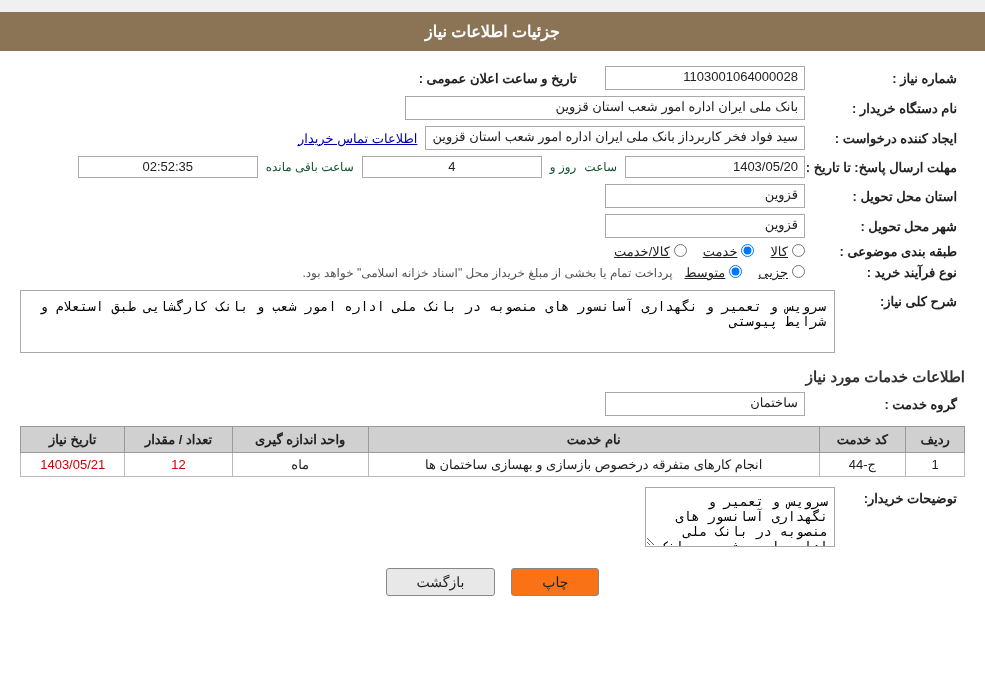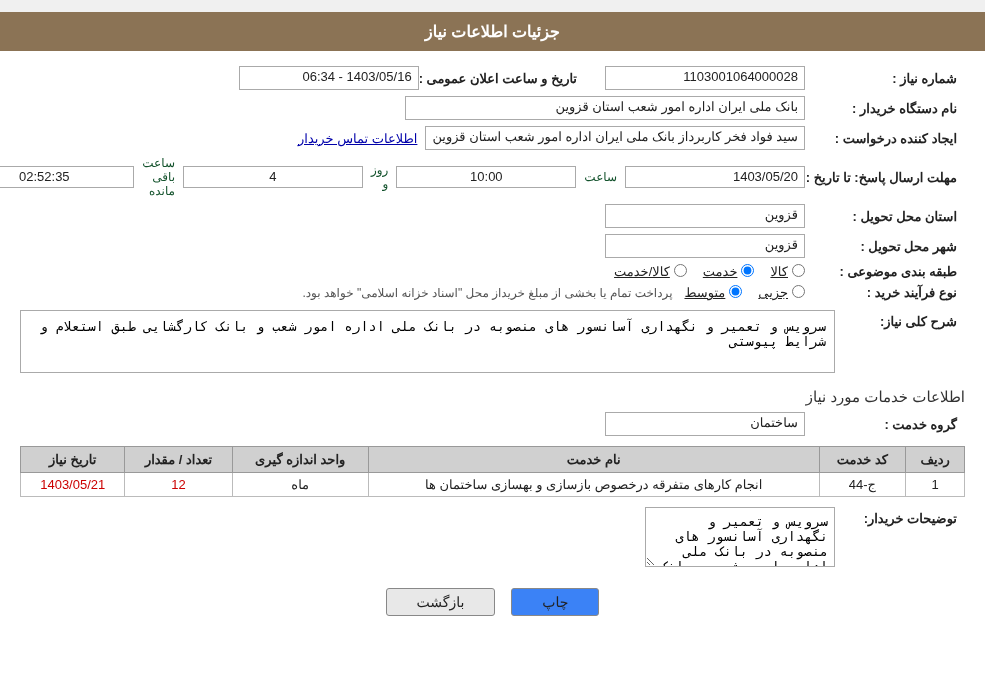--- a/index.html
+++ b/index.html
@@ -74,21 +74,21 @@
       align-items: center;
     }
     .radio-item {
       display: flex;
       align-items: flex-start;
       gap: 4px;
       text-decoration: underline;
     }
     .section-title {
       font-size: 15px;
-      font-weight: normal;
+      font-weight: bold;
       color: #333;
       margin: 12px 0 6px 0;
     }
     .description-box {
       border: 1px solid #aaa;
       background: #fff;
       padding: 8px;
       min-height: 60px;
       text-align: right;
       direction: rtl;
@@ -158,21 +158,21 @@
     .btn {
       padding: 5px 30px;
       border: 1px solid #888;
       border-radius: 3px;
       cursor: pointer;
       font-size: 14px;
       font-family: Tahoma, Arial, sans-serif;
       text-align: right;
     }
     .btn-print {
-      background: #3b82f6;
+      background: #f97316;
       color: #222;
     }
     .btn-back {
       background: #e8e8e8;
       color: #222;
     }
     .small-input {
       width: 60px;
       border: 1px solid #aaa;
       height: 22px;
@@ -209,42 +209,40 @@
     <span>جزئیات اطلاعات نیاز</span>
   </div>
 
   <div class="main-content">
 
     <div class="form-row">
       <span class="form-label">شماره نیاز :</span>
       <div class="input-box input-box-medium">1103001064000028</div>
       <span style="margin: 0 10px;"></span>
       <span class="form-label">تاریخ و ساعت اعلان عمومی :</span>
-      <div class="input-box">1403/05/16 - 06:34</div>
     </div>
 
     <div class="form-row">
       <span class="form-label">نام دستگاه خریدار :</span>
       <div class="input-box input-box-wide" style="min-width:400px;">بانک ملی ایران اداره امور شعب استان قزوین</div>
     </div>
 
     <div class="form-row">
       <span class="form-label">ایجاد کننده درخواست :</span>
       <div class="inline-group">
         <div class="input-box" style="min-width:280px;">سید فواد فخر کاربرداز بانک ملی ایران اداره امور شعب استان قزوین</div>
         <span class="link-text">اطلاعات تماس خریدار</span>
       </div>
     </div>
 
     <div class="form-row">
       <span class="form-label">مهلت ارسال پاسخ: تا تاریخ :</span>
       <div class="inline-group">
         <div class="input-box date-input">1403/05/20</div>
         <span class="col-label">ساعت</span>
-        <div class="input-box time-input">10:00</div>
         <span class="col-label">روز و</span>
         <div class="input-box small-input">4</div>
         <span class="col-label">ساعت باقی مانده</span>
         <div class="input-box remain-input">02:52:35</div>
       </div>
     </div>
 
     <div class="form-row">
       <span class="form-label">استان محل تحویل :</span>
       <div class="input-box input-box-medium">قزوین</div>

